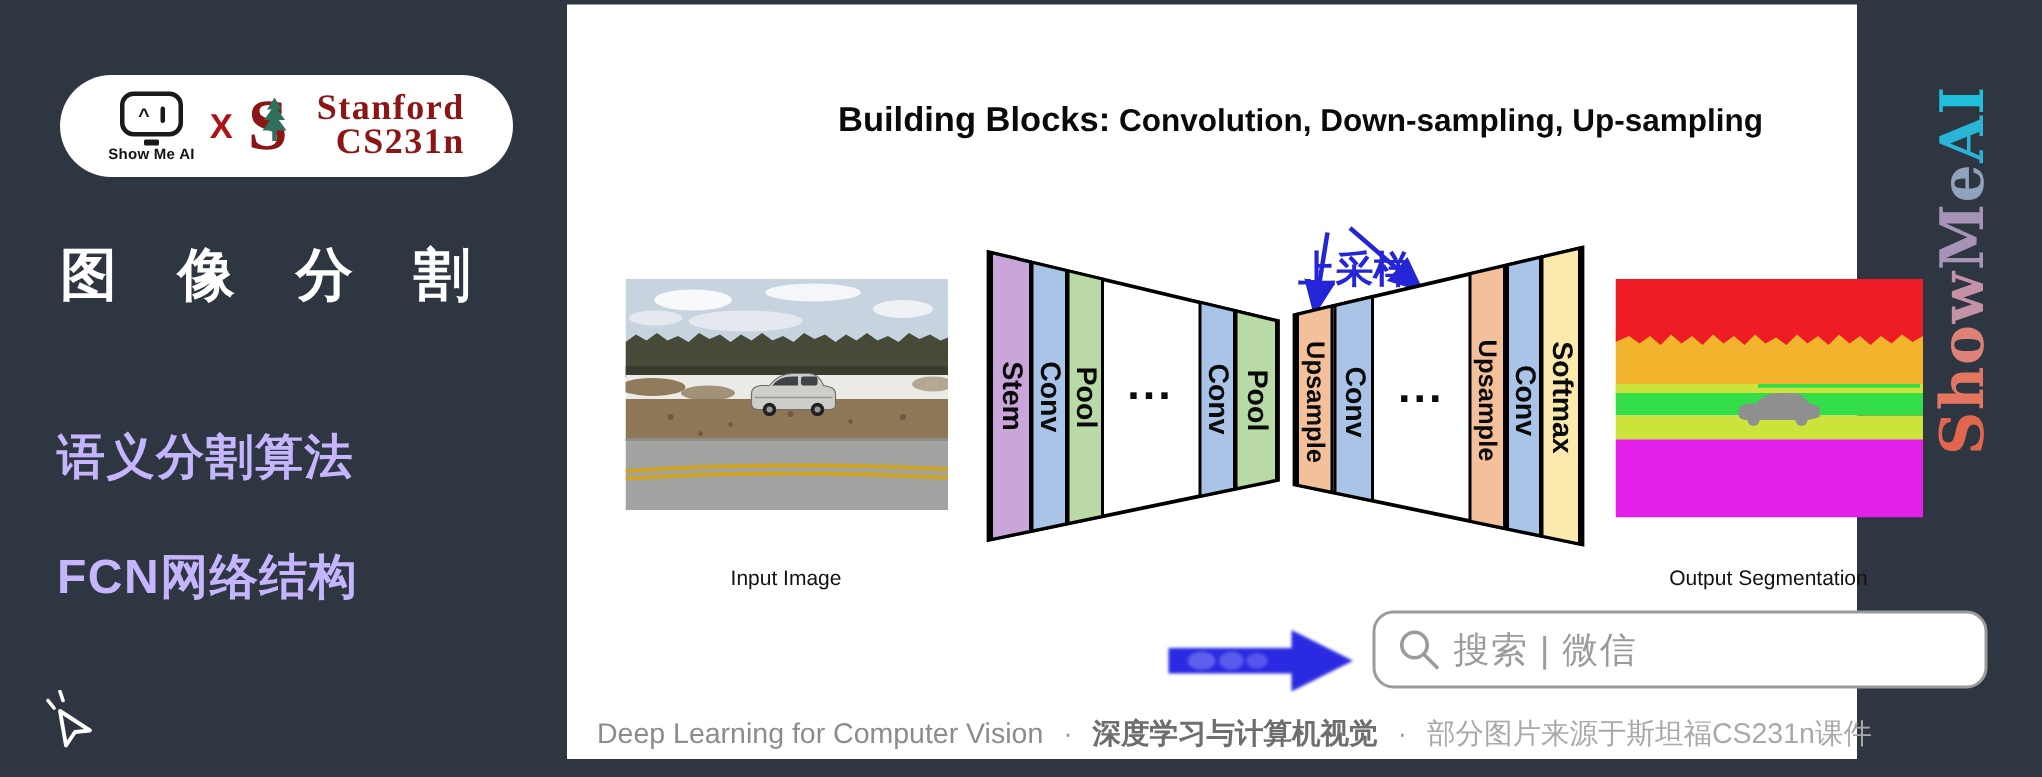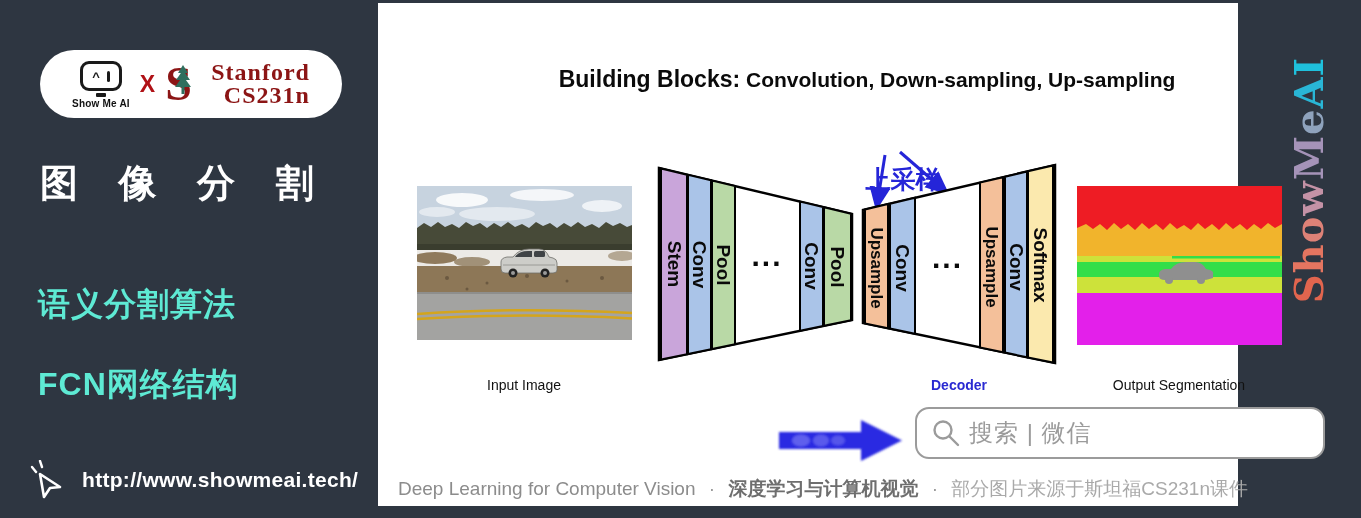--- a/index.html
+++ b/index.html
@@ -19,21 +19,21 @@
   .robot-caption { font-size:10px; font-weight:700; color:#111; margin-top:1px; letter-spacing:.2px; }
   .x-sep { color:#b01116; font-weight:800; font-size:23px; }
   .stanford-s { position:relative; width:36px; height:50px; }
   .stanford-s .s-glyph { font-family:"Liberation Serif", serif; font-weight:700; font-size:48px;
                          color:#8c1515; line-height:50px; }
   .stanford-s svg { position:absolute; left:9px; top:6px; }
   .stanford-text { color:#8c1515; font-family:"Liberation Serif", serif; font-weight:700;
                    font-size:24px; line-height:23px; letter-spacing:1px;text-align:right; }
   .sb-title { position:absolute; left:40px; top:158px; width:292px; color:#fff; font-size:38px;
               font-weight:800; word-spacing:26px; letter-spacing:2px; white-space:nowrap; }
-  .sb-sub { position:absolute; left:38px; color:#5eead4; font-size:32px; font-weight:800; letter-spacing:1px; }
+  .sb-sub { position:absolute; left:38px; color:#c4b5fd; font-size:32px; font-weight:800; letter-spacing:1px; }
   .sb-sub1 { top:283px; } .sb-sub2 { top:363px; }
   .sb-url { position:absolute; left:30px; top:460px; display:flex; align-items:center; gap:12px; }
   .sb-url span { color:#fff; font-weight:700; font-size:21px; letter-spacing:.3px; }
 
   
   .main { position:absolute; left:378px; top:3px; width:860px; height:503px; background:#fff; }
   .slide-title { position:absolute; left:0; top:63px; width:978px; text-align:center; color:#0a0a0a; white-space:nowrap; }
   .slide-title .t1 { font-size:23px; font-weight:800; }
   .slide-title .t2 { font-size:21px; font-weight:700; }
 
@@ -109,21 +109,20 @@
     <h1 class="sb-title">图 像 分 割</h1>
     <div class="sb-sub sb-sub1">语义分割算法</div>
     <div class="sb-sub sb-sub2">FCN网络结构</div>
 
     <div class="sb-url">
       <svg width="40" height="40" viewBox="0 0 40 40">
         <path d="M14,37 L10,14 L30,27 L20,28 Z" fill="none" stroke="#fff" stroke-width="2.6" stroke-linejoin="round"></path>
         <line x1="6" y1="12" x2="2" y2="7" stroke="#fff" stroke-width="2.4" stroke-linecap="round"></line>
         <line x1="12" y1="7" x2="10" y2="1" stroke="#fff" stroke-width="2.4" stroke-linecap="round"></line>
       </svg>
-      <span>http://www.showmeai.tech/</span>
     </div>
   </aside>
 
   <main class="main">
 
     <div class="slide-title">
       <span class="t1">Building Blocks:</span><span class="t2"> Convolution, Down-sampling, Up-sampling</span>
     </div>
 
     <div class="upsample-label">上采样</div>
@@ -213,21 +212,20 @@
       <rect x="0" y="91" width="205" height="17" fill="#cde23a"></rect>
       <rect x="0" y="107" width="205" height="52" fill="#e320ea"></rect>
       <g transform="translate(78,72)">
         <path d="M4,16 Q4,12 10,11 L16,11 Q21,4 31,4 L41,4 Q48,5 51,11 L55,12 Q59,13 58,17 L58,20 Q50,23 40,22 L10,22 Q4,22 4,18 Z" fill="#8f8f8f"></path>
         <circle cx="14" cy="22" r="4" fill="#8f8f8f"></circle>
         <circle cx="46" cy="22" r="4" fill="#8f8f8f"></circle>
       </g>
     </svg>
 
     <div class="row-label lbl-black lbl-input">Input Image</div>
-    <div class="row-label lbl-blue lbl-dec">Decoder</div>
     <div class="row-label lbl-black lbl-output">Output Segmentation</div>
 
     <svg class="flow-arrow" width="132" height="56" viewBox="0 0 132 56">
       <defs>
           <filter id="soft" x="-20%" y="-20%" width="140%" height="140%">
             <feGaussianBlur stdDeviation="1"></feGaussianBlur>
           </filter>
         </defs>
       <g filter="url(#soft)">
         <polygon points="4,19 86,19 86,7 127,27.5 86,48 86,36 4,36" fill="#2a2ae2"></polygon>

